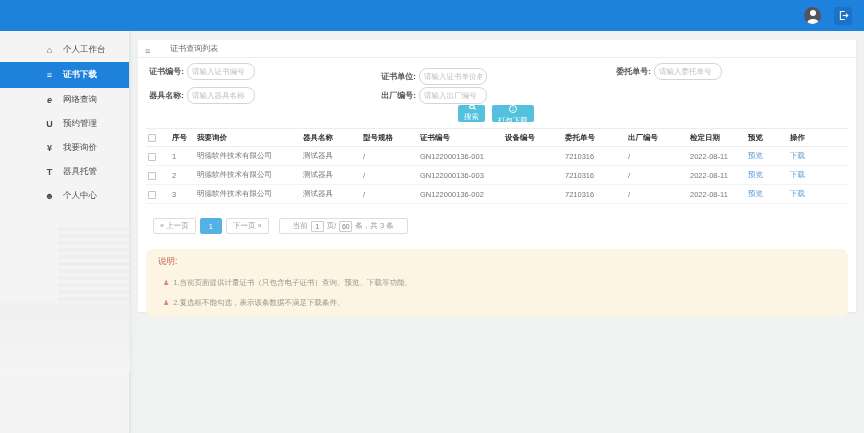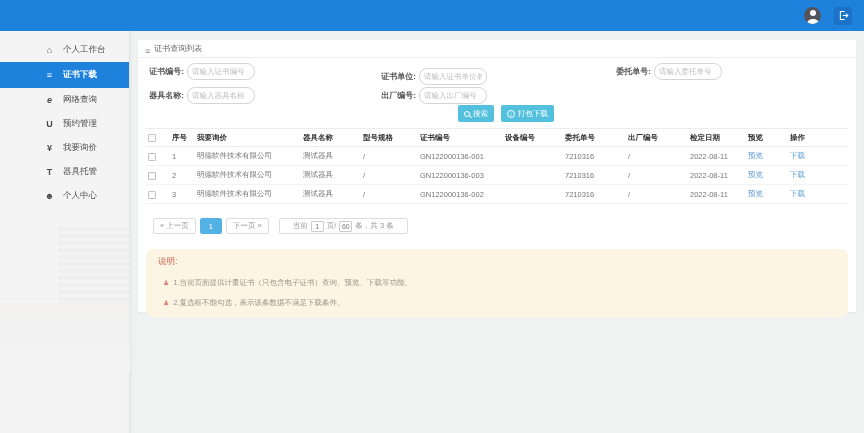--- a/index.html
+++ b/index.html
@@ -33,38 +33,38 @@
   .mi-label { margin-left:7px; font-size:8.5px; color:#4a4a4a; white-space:nowrap; }
   .menu-item.active { height:26px; background:#1e82dd; }
   .menu-item.active .mi-icon, .menu-item.active .mi-label { color:#fff; font-weight:bold; }
 
   
   .card { position:absolute; left:138px; top:40px; width:718px; height:272px;
     background:#fff; box-shadow:0 1px 2px rgba(0,0,0,.05); }
   .card-header { height:18px; border-bottom:1px solid #ededed; display:flex;
     align-items:center; padding-left:7px; }
   .title-icon::before { content:"≡"; font-size:9px; color:#8a8a8a; }
-  .page-title { font-size:8px; color:#666; margin-left:4px; }
+  .page-title { font-size:8px; color:#666; margin-left:20px; }
 
   
   .form-area { position:relative; height:70px; }
   .field { position:absolute; display:flex; align-items:center; height:17px; }
   .field label { width:40px; text-align:right; font-size:8px; font-weight:bold;
     color:#555; white-space:nowrap; }
   .field input { margin-left:3px; width:68px; height:17px; border:1px solid #d5d5d5;
     border-radius:8px; font-size:7.5px; padding:0 4px; color:#666; outline:none;
     font-family:inherit; }
   .field input::placeholder { color:#bdbdbd; }
   .f0 { top:5px;  left:6px; }   .f1 { top:10px;  left:238px; }
   .f2 { top:5px;  left:473px; } .f3 { top:29px; left:6px; }
   .f4 { top:29px; left:238px; }
   .btns { position:absolute; top:47px; left:320px; display:flex; gap:7px; }
   .btn { height:17px; background:#53c0de; color:#fff; border:none; border-radius:2px;
     font-size:7.5px; display:flex; align-items:center; padding:0 6px; gap:3px;
-    cursor:pointer; font-family:inherit; }
+    cursor:pointer; font-family:inherit;flex-direction:column; }
   .mag-icon { width:6px; height:6px; border:1px solid #fff; border-radius:50%;
     position:relative; display:inline-block; }
   .mag-icon::after { content:""; position:absolute; width:3px; height:1px;
     background:#fff; transform:rotate(45deg); right:-2.5px; bottom:-1px; }
   .dl-icon { width:8px; height:8px; border:1px solid #fff; border-radius:50%;
     font-size:6px; line-height:6px; text-align:center; display:inline-block; }
   .dl-icon::before { content:"↓"; }
 
   
   table { border-collapse:collapse; margin-left:8px; width:702px; table-layout:fixed; }

